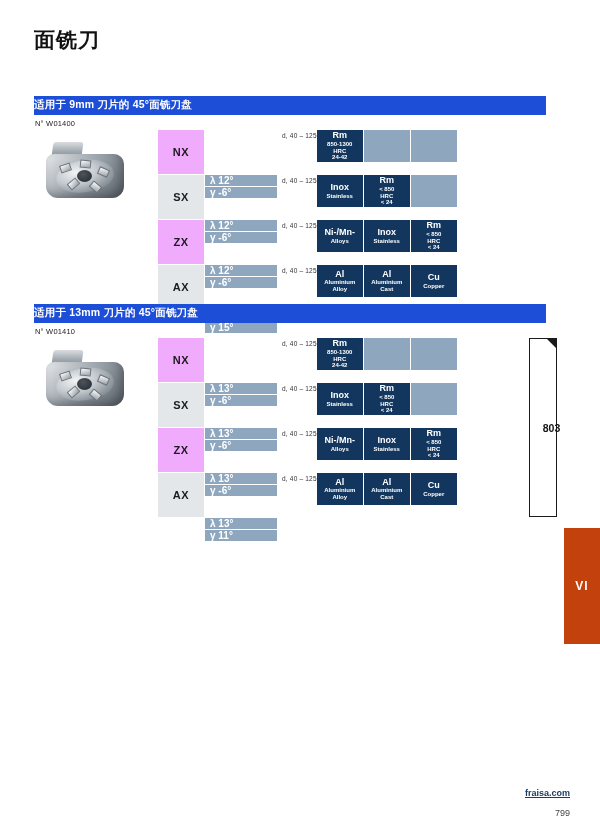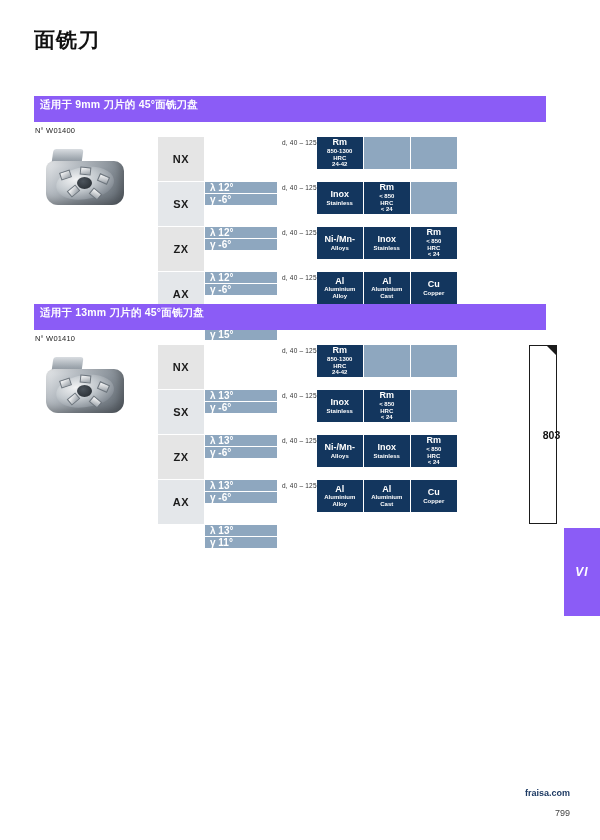--- a/index.html
+++ b/index.html
@@ -21,27 +21,26 @@
     letter-spacing: 1px;
     color: #111;
   }
 
   
   .section { position: absolute; left: 34px; width: 512px; }
   #section-0 { top: 96px; }
   #section-1 { top: 304px; }
 
   .section-header {
-    background: #8b5cf6;
+    background: #1d4ed8;
     color: #ffffff;
-    height: 26px;
+    height: 19px;
     line-height: 17px;
     font-size: 10.5px;
     font-weight: bold;
-    padding-left: 6px;
     letter-spacing: .2px;
   }
 
   .ref-no {
     font-size: 7.5px;
     color: #222;
     margin-top: 4px;
     margin-left: 1px;
     letter-spacing: .2px;
   }
@@ -106,21 +105,21 @@
     flex: 0 0 auto;
     display: flex;
     flex-direction: column;
     gap: 1px;
   }
   .mrow { display: flex; gap: 1px; height: 44px; }
   .mrow.alt .code-cell { background: #e4e7ea; }
 
   .code-cell {
     width: 46px;
-    background: #e5e5e5;
+    background: #f0abfc;
     display: flex; align-items: center; justify-content: center;
     font-size: 11px; font-weight: bold; color: #1b1b1b;
     letter-spacing: .5px;
   }
 
   .angles {
     width: 72px;
     display: flex; flex-direction: column; gap: 1px; margin-top: 45px;
   }
   .ang {
@@ -173,31 +172,31 @@
     position: absolute; top: 0; right: 0;
     width: 0; height: 0;
     border-left: 9px solid transparent;
     border-top: 9px solid #1b1b1b;
   }
 
   
   .chapter-tab {
     position: absolute;
     right: 0; top: 528px;
-    width: 36px; height: 88px;
-    background: #8b5cf6;
+    width: 36px; height: 116px;
+    background: #c2410c;
     color: #fff;
     display: flex; align-items: center; justify-content: center;
-    font-size: 12px; font-weight: bold; letter-spacing: 1px; font-style: italic;
+    font-size: 12px; font-weight: bold; letter-spacing: 1px;
   }
 
   
   .footer-url {
     position: absolute; right: 30px; bottom: 42px;
-    font-size: 9px; color: #1d3a63; font-weight: bold;
+    font-size: 9px; color: #1d3a63; font-weight: bold; text-decoration: underline;
   }
   .footer-page {
     position: absolute; right: 30px; bottom: 22px;
     font-size: 9px; color: #444;
   }
 </style>
 </head>
 <body>
 
 <div class="page">

